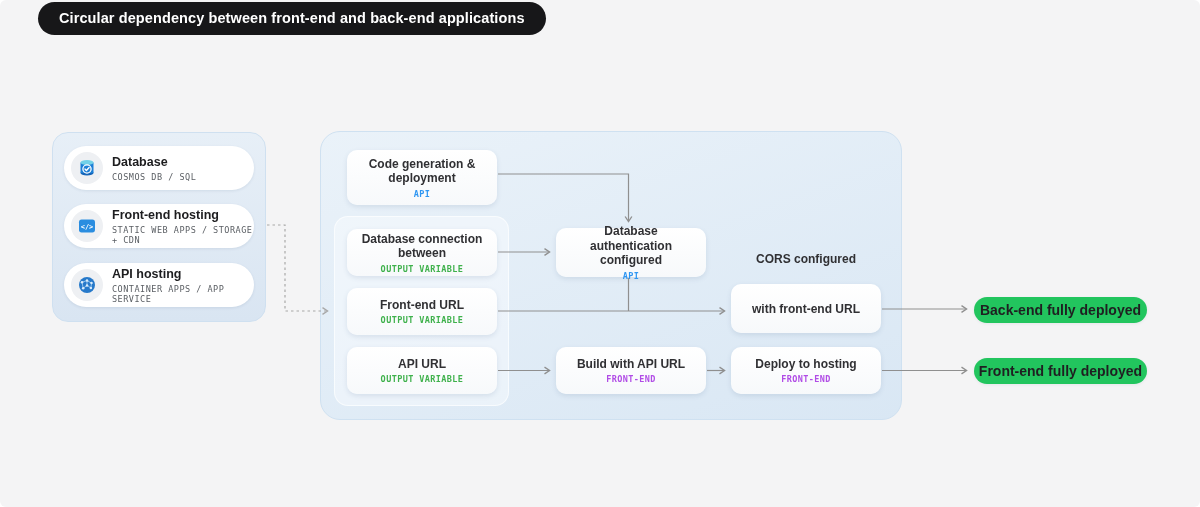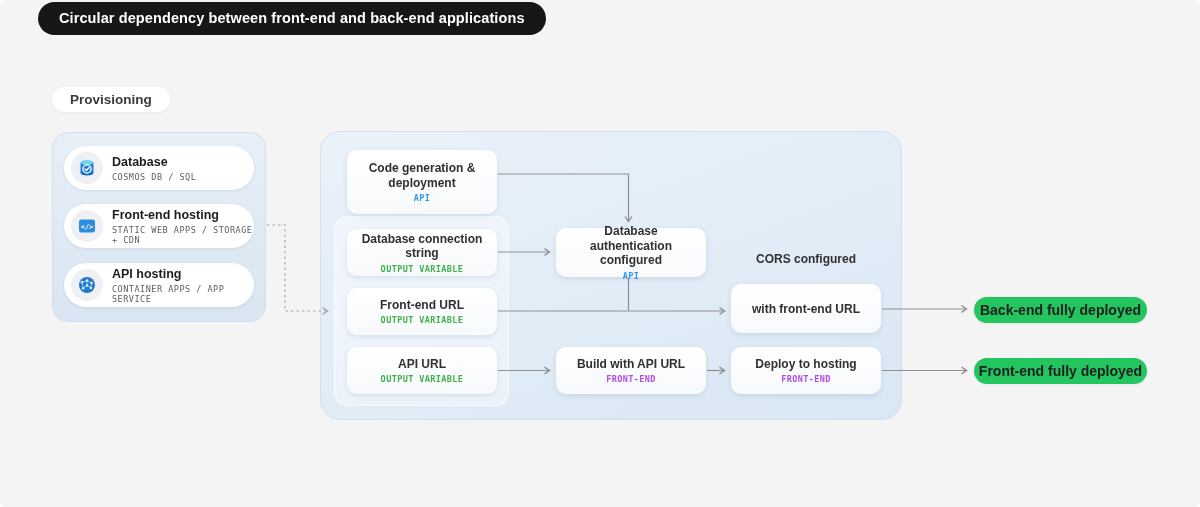--- a/index.html
+++ b/index.html
@@ -36,21 +36,20 @@
   .mk-solid{stroke:var(--arrow,#8f8f8f);stroke-width:1.2;fill:none;}
   .mk-dash{stroke:var(--arrow-dashed,#a8a8a8);stroke-width:1.2;fill:none;}
 </style>
 </head>
 <body>
 
 <div class="canvas">
 
   <div class="title-pill">Circular dependency between front-end and back-end applications</div>
 
-  <div class="section-pill" style="left:52px;">Provisioning</div>
 
   <div class="panel-left"></div>
 
   <div class="card" style="top:146px;">
     <span class="icon-wrap">
       <svg width="20" height="20" viewBox="0 0 20 20">
         <ellipse cx="10" cy="15" rx="6.5" ry="2.5" fill="#1565b8"></ellipse>
         <rect x="3.5" y="4.6" width="13" height="10.4" fill="#1c7fd6"></rect>
         <ellipse cx="10" cy="4.6" rx="6.5" ry="2.5" fill="#72d1e8"></ellipse>
         <circle cx="10" cy="11" r="4.1" fill="#1c7fd6" stroke="#ffffff" stroke-width="1.3"></circle>
@@ -95,28 +94,28 @@
     </span>
     <span class="card-text">
       <span class="card-title">API hosting</span>
       <span class="card-sub">CONTAINER APPS / APP SERVICE</span>
     </span>
   </div>
 
   <div class="panel-right"></div>
   <div class="panel-inner"></div>
 
-  <div class="node" style="left:347px;top:150px;height:64px;">
+  <div class="node" style="left:347px;top:150px;height:55px;">
     <span class="nline">Code generation &amp;</span>
     <span class="nline">deployment</span>
     <span class="ntag tag-api">API</span>
   </div>
 
   <div class="node" style="left:347px;top:229px;height:47px;">
-    <span class="nline">Database connection string</span>
+    <span class="nline">Database connection between</span>
     <span class="ntag tag-out">OUTPUT VARIABLE</span>
   </div>
 
   <div class="node" style="left:347px;top:288px;height:47px;">
     <span class="nline">Front-end URL</span>
     <span class="ntag tag-out">OUTPUT VARIABLE</span>
   </div>
 
   <div class="node" style="left:347px;top:347px;height:47px;">
     <span class="nline">API URL</span>

